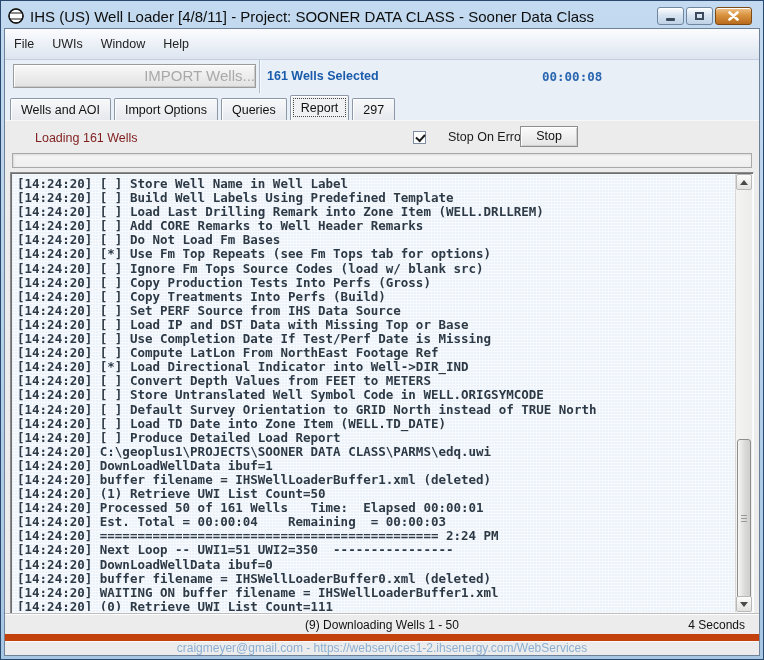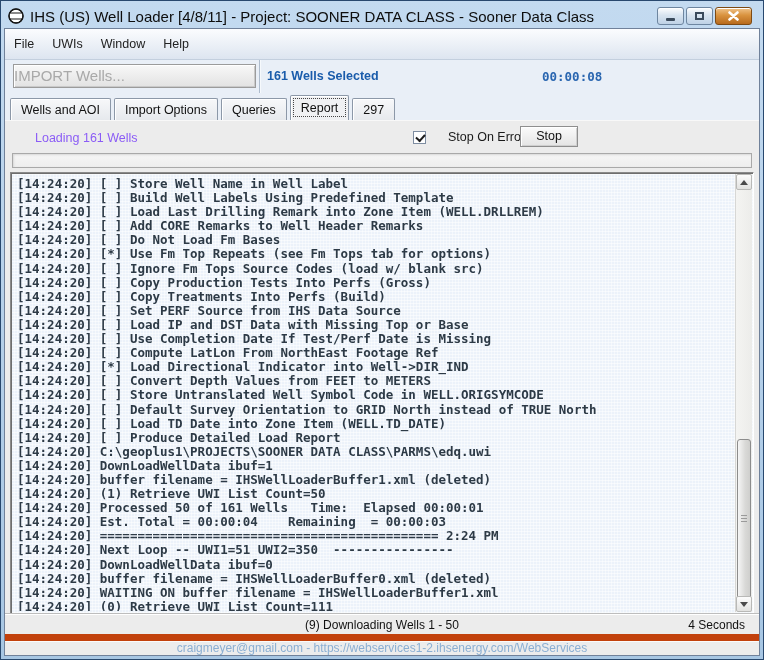--- a/index.html
+++ b/index.html
@@ -19,33 +19,33 @@
   .glyph-min { width:9px; height:3px; background:#3a4a5c; border-radius:1px; margin-top:6px; }
   .glyph-restore { width:9px; height:8px; border:2px solid #3a4a5c; background:transparent; }
 
   
   .client { height:628px; background:#e9eff7; border:1px solid #70819a; display:flex; flex-direction:column; }
 
   .menubar { height:31px; background:linear-gradient(#fbfcfe,#dde5f0); border-bottom:1px solid #c3cfde; display:flex; align-items:center; }
   .menu-item { padding:0 9px; height:100%; display:flex; align-items:center; color:#222; cursor:default; }
 
   .toolbar { height:33px; position:relative; background:#e9eff7; }
-  .import-btn { position:absolute; left:8px; top:4px; width:243px; height:24px; background:linear-gradient(#f8f8f8,#e2e2e2); border:1px solid #9b9b9b; box-shadow:inset 1px 1px 0 #ffffff, inset -1px -1px 0 #c9c9c9; color:#a9a9a9; font-size:15px; text-align:left; line-height:22px; }
+  .import-btn { position:absolute; left:8px; top:4px; width:243px; height:24px; background:linear-gradient(#f8f8f8,#e2e2e2); border:1px solid #9b9b9b; box-shadow:inset 1px 1px 0 #ffffff, inset -1px -1px 0 #c9c9c9; color:#a9a9a9; font-size:15px; text-align:right; line-height:22px; }
   .toolbar-sep { position:absolute; left:254px; top:0; width:1px; height:33px; background:#aebccd; box-shadow:1px 0 0 #f6f9fc; }
   .wells-selected { position:absolute; left:262px; top:9px; font-weight:bold; color:#1a5cab; }
   .elapsed-timer { position:absolute; left:537px; top:9px; font-family:"DejaVu Sans Mono", monospace; font-weight:bold; color:#2a66b0; font-size:12.5px; }
 
   .tabrow { height:27px; background:#e9eff7; display:flex; align-items:flex-end; padding-left:5px; }
   .tab { height:22px; padding:0 10px; margin-right:3px; display:flex; align-items:center; background:linear-gradient(#f7f8fa,#e6e9ed); border:1px solid #8c98a8; border-bottom:none; border-radius:2px 2px 0 0; box-shadow:inset 1px 1px 0 #fff; font-size:12.5px; color:#111; cursor:default; }
   .tab.active { height:25px; background:#f0f1f3; outline:1px dotted #444; outline-offset:-4px; }
 
   
   .panel { flex:1; background:#ececec; display:flex; flex-direction:column; border-top:1px solid #f8f8f8; }
   .loading-row { position:relative; height:32px; flex:0 0 auto; }
-  .loading-label { position:absolute; left:30px; top:10px; color:#8b5cf6; }
+  .loading-label { position:absolute; left:30px; top:10px; color:#7f1d1d; }
   .stop-on-error { position:absolute; left:408px; top:9px; display:flex; align-items:center; gap:22px; cursor:default; }
   .checkbox { width:13px; height:13px; background:#fff; border:1px solid #7e8da1; position:relative; }
   .checkbox.checked::after { content:""; position:absolute; left:2px; top:2px; width:7px; height:4px; border-left:2px solid #1c1c1c; border-bottom:2px solid #1c1c1c; transform:rotate(-48deg); }
   .stop-btn { position:absolute; left:515px; top:5px; width:58px; height:21px; background:linear-gradient(#fbfbfb,#e4e4e4); border:1px solid #8e8e8e; box-shadow:inset 1px 1px 0 #fff, inset -1px -1px 0 #cfcfcf; text-align:center; line-height:19px; color:#111; cursor:default; }
   .progress { height:15px; margin:0 7px; flex:0 0 auto; background:linear-gradient(#f6f6f6,#eeeeee); border:1px solid #a9a9a9; box-shadow:inset 1px 1px 2px #d8d8d8; }
 
   
   .log { flex:1; margin:4px 5px 0 5px; position:relative; border:1px solid #8a8a8a; border-right-color:#fff; border-bottom-color:#fff; box-shadow:inset 1px 1px 0 #6e6e6e; background-color:#ecf2fa; background-image:repeating-linear-gradient(0deg, rgba(255,255,255,.55) 0 1px, transparent 1px 3px), repeating-linear-gradient(90deg, rgba(255,255,255,.45) 0 1px, transparent 1px 3px); overflow:hidden; }
   .log-text { position:absolute; left:6px; top:4px; right:22px; bottom:2px; overflow:hidden; }
   .log-line { font-family:"DejaVu Sans Mono", monospace; font-size:12.5px; line-height:14.1px; font-weight:bold; color:#2d3a46; white-space:pre; }

